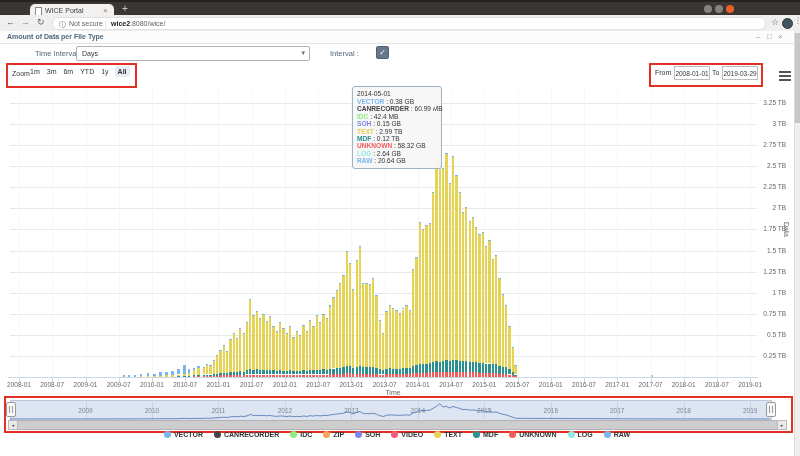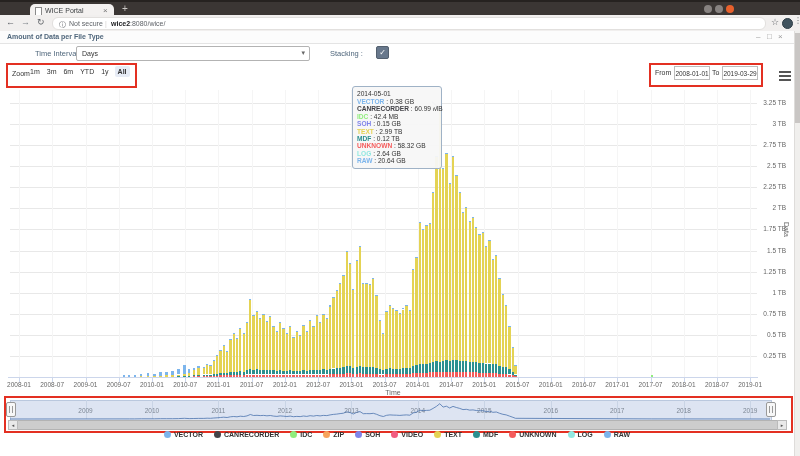--- a/index.html
+++ b/index.html
@@ -122,21 +122,21 @@
     <span class="abs picon" style="left:756px;">–</span>
     <span class="abs picon" style="left:767px;">□</span>
     <span class="abs picon" style="left:778px;">×</span>
   </div>
 
   <span class="abs lbl" style="left:35px;top:49px;">Time Interval :</span>
   <div class="abs select">
     <span class="abs select-val">Days</span>
     <span class="abs select-arrow">▾</span>
   </div>
-  <span class="abs lbl" style="left:330px;top:49px;">Stacking :</span>
+  <span class="abs lbl" style="left:330px;top:49px;">Interval :</span>
   <div class="abs checkbox">✓</div>
 
   <div class="abs redrect" style="left:6px;top:63px;width:127px;height:21px;"></div>
   <span class="abs zoombtn" style="left:11px;top:68px;">Zoom</span>
   <div class="abs" style="left:29px;top:66px;display:flex;gap:5px;align-items:center;" id="zoom-buttons">
       <span class="zoombtn">1m</span>
       <span class="zoombtn">3m</span>
       <span class="zoombtn">6m</span>
       <span class="zoombtn">YTD</span>
       <span class="zoombtn">1y</span>

